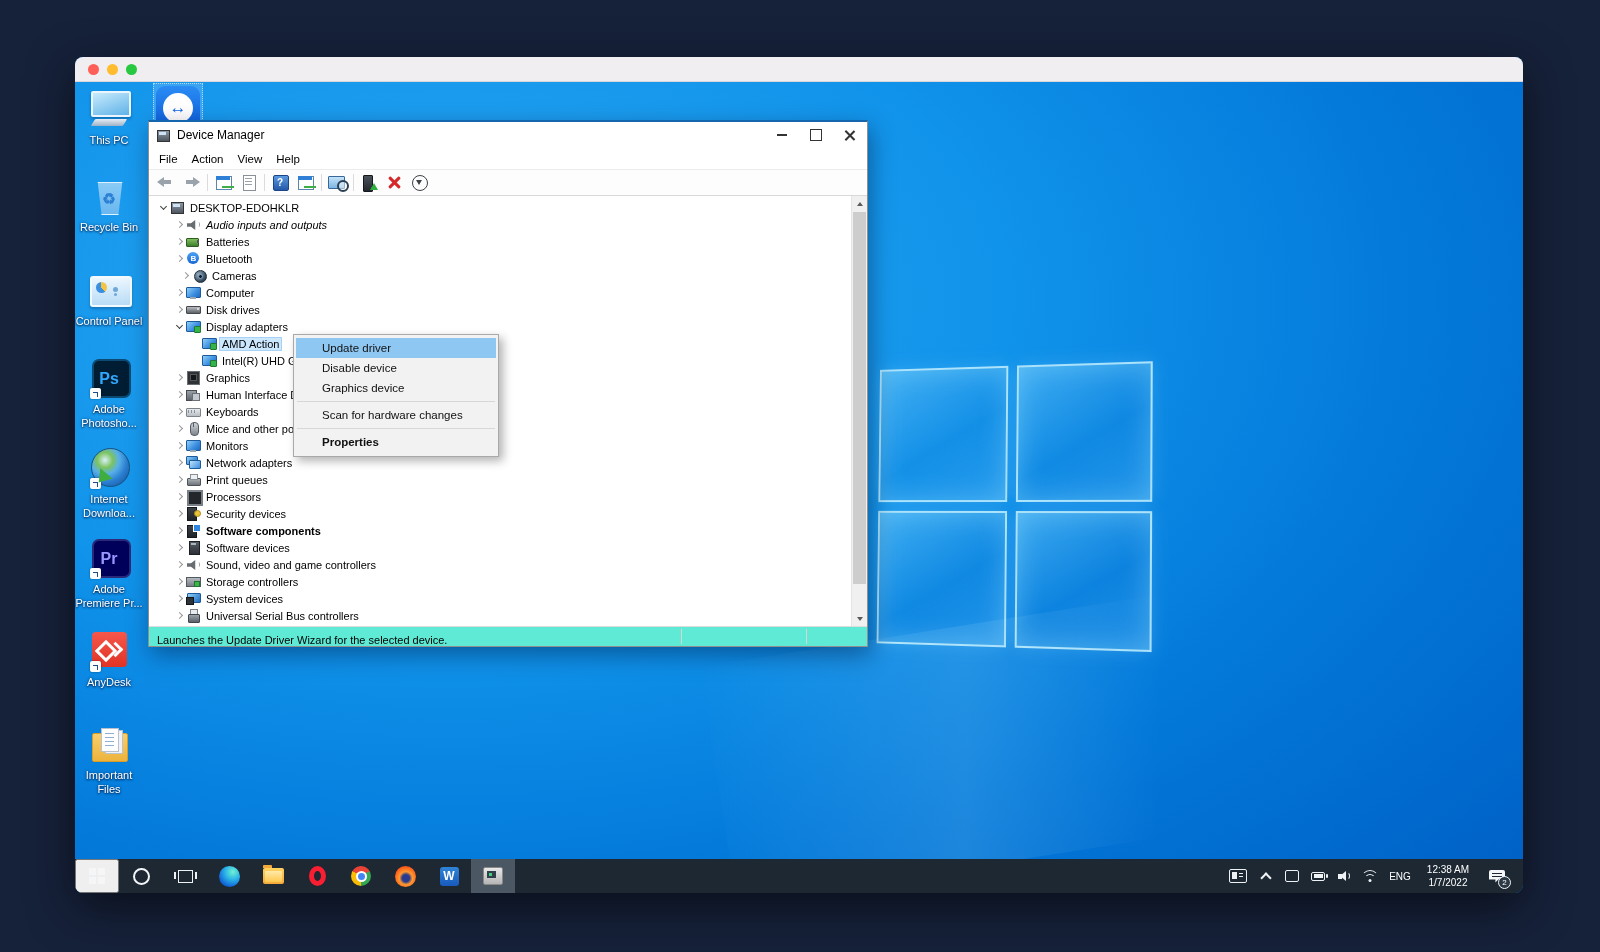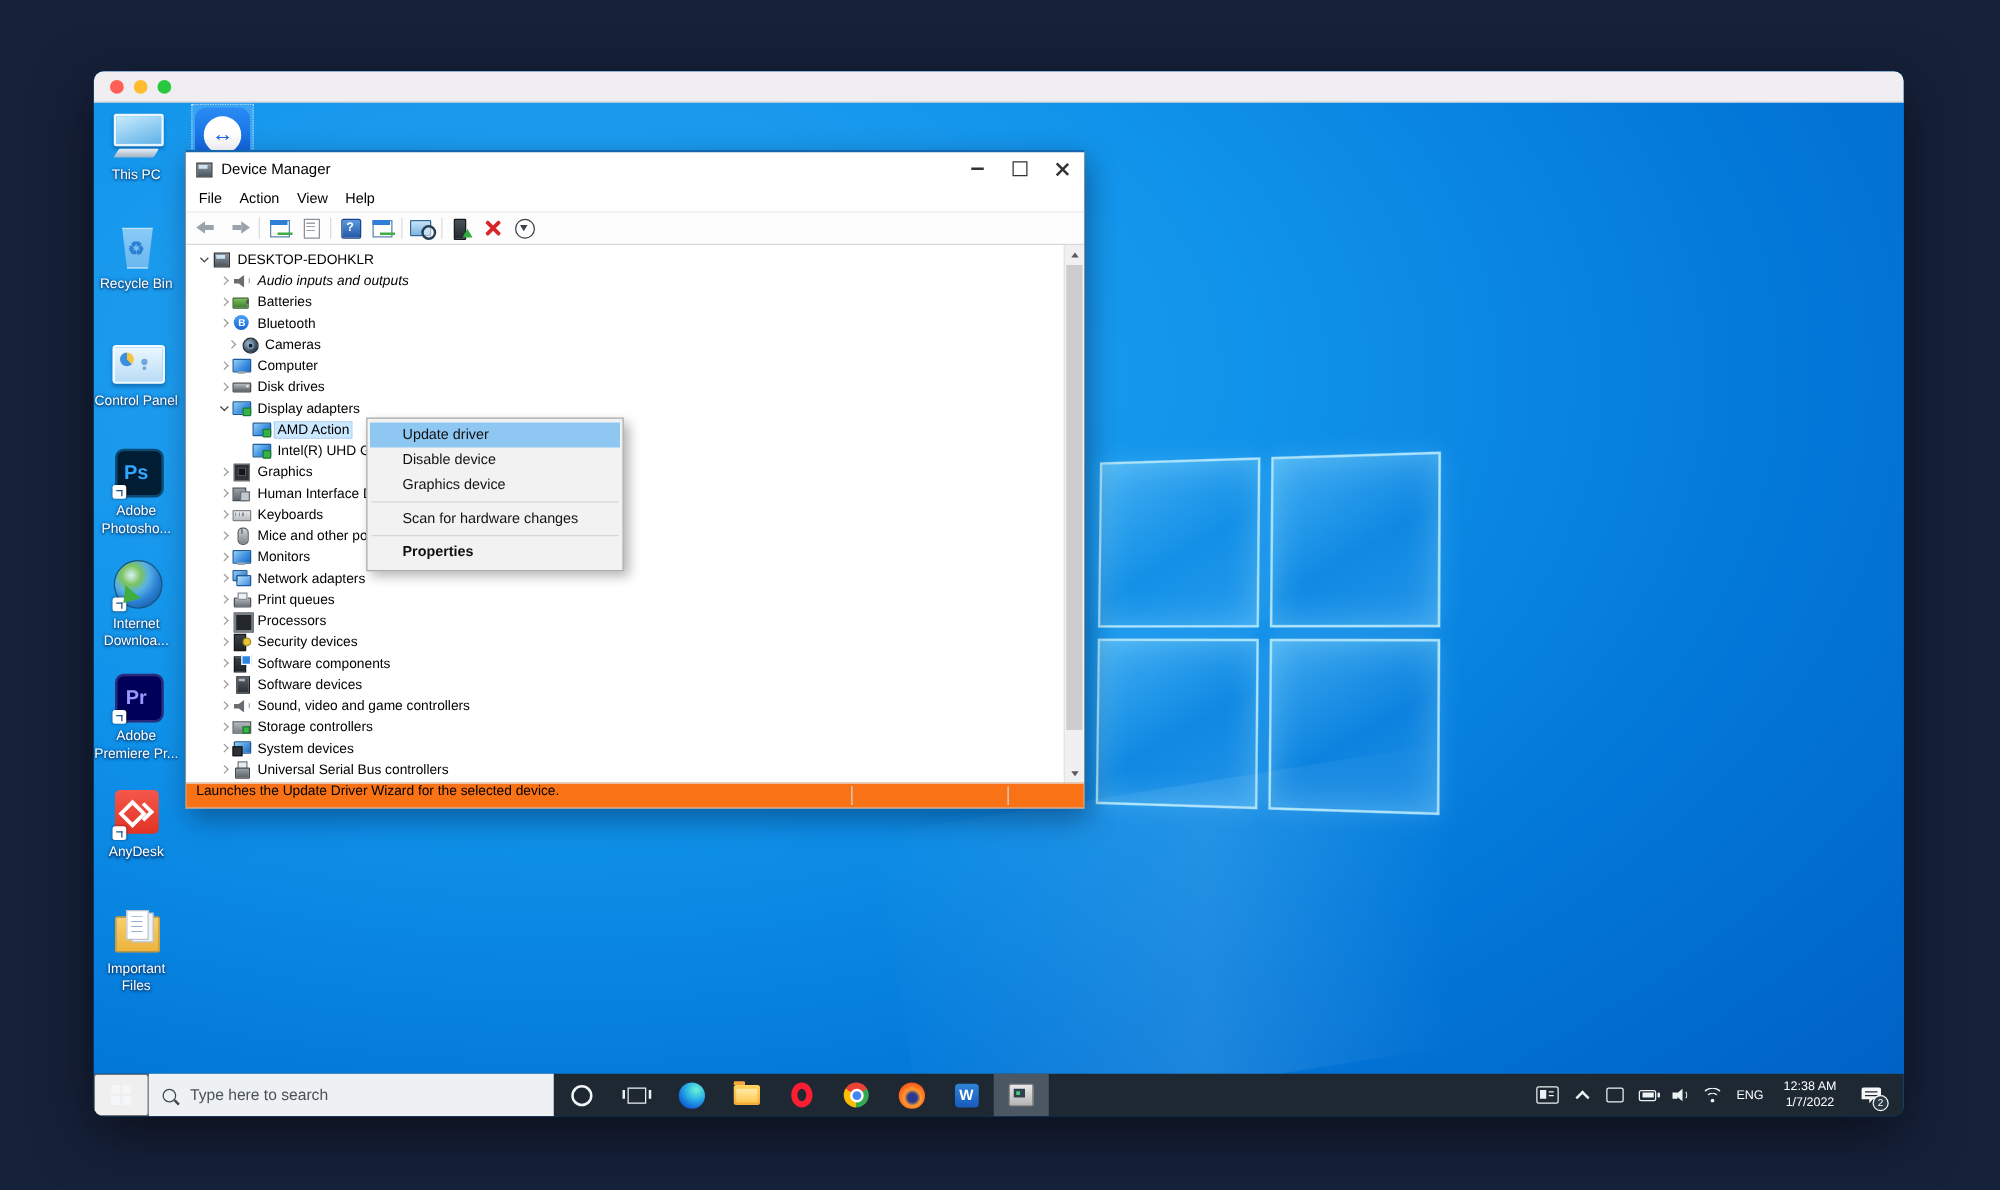--- a/index.html
+++ b/index.html
@@ -189,21 +189,21 @@
   .t-usb::after{left:2px;top:5px;width:10px;height:7px;background:linear-gradient(#9aa1a8,#5a6168);border:1px solid #3f454c;border-radius:1px}
 
   
   .sbar{position:absolute;top:0;right:0;bottom:0;width:16px;background:#f0f0f0;border-left:1px solid #e4e4e4}
   .sb-btn{position:absolute;left:0;width:16px;height:15px;display:flex;align-items:center;justify-content:center}
   .sb-up{top:0}.sb-down{bottom:0}
   .sb-up::before{content:"";border:3.5px solid transparent;border-bottom:4.5px solid #5a5a5a;margin-bottom:3px}
   .sb-down::before{content:"";border:3.5px solid transparent;border-top:4.5px solid #5a5a5a;margin-top:3px}
   .sb-thumb{position:absolute;left:1px;top:16px;width:13px;height:372px;background:#cdcdcd}
 
-  .dm-status{height:20px;flex:none;background:#f97316;border-top:1px solid #dcdcdc;display:flex;align-items:flex-start;
+  .dm-status{height:20px;flex:none;background:#5eead4;border-top:1px solid #dcdcdc;display:flex;align-items:flex-end;
       padding-left:8px;font-size:11px;position:relative}
   .dm-status::before{content:"";position:absolute;left:532px;top:2px;bottom:2px;border-left:1px solid #d6d6d6}
   .dm-status::after{content:"";position:absolute;left:657px;top:2px;bottom:2px;border-left:1px solid #d6d6d6}
 
   
   .cmenu{position:absolute;left:218px;top:277px;width:206px;z-index:30;background:#f2f2f2;
       border:1px solid #a9a9a9;box-shadow:4px 4px 9px rgba(0,0,0,.3);padding:3px 2px 4px 2px;font-size:11.5px}
   .cm-item{height:20px;display:flex;align-items:center;padding-left:26px;color:#111}
   .cm-item.hl{background:#8fc7f3}
   .cm-item.bold{font-weight:bold}
@@ -494,21 +494,21 @@
           <div class="row" style="padding-left: 24px;">
             <span class="chev c"></span>
             <span class="ti t-cpu"></span>
             <span class="lab">Processors</span>
           </div>
           <div class="row" style="padding-left: 24px;">
             <span class="chev c"></span>
             <span class="ti t-security"></span>
             <span class="lab">Security devices</span>
           </div>
-          <div class="row" style="padding-left: 24px;">
+          <div class="row" style="padding-left: 24px; font-weight: bold;">
             <span class="chev c"></span>
             <span class="ti t-softcomp"></span>
             <span class="lab">Software components</span>
           </div>
           <div class="row" style="padding-left: 24px;">
             <span class="chev c"></span>
             <span class="ti t-softdev"></span>
             <span class="lab">Software devices</span>
           </div>
           <div class="row" style="padding-left: 24px;">
@@ -568,24 +568,20 @@
 
   <div class="taskbar">
     <button class="tb-start">
       <span class="ic-start">
           <i></i>
           <i></i>
           <i></i>
           <i></i>
         </span>
     </button>
-    <div class="tb-search">
-      <span class="ic-search"></span>
-      <input placeholder="Type here to search" style="">
-    </div>
     <div id="taskbar-apps" style="display:flex">
         <button class="tba">
           <span class="ic-cortana"></span>
         </button>
         <button class="tba">
           <span class="ic-task-view"></span>
         </button>
         <button class="tba">
           <span class="ic-edge"></span>
         </button>

